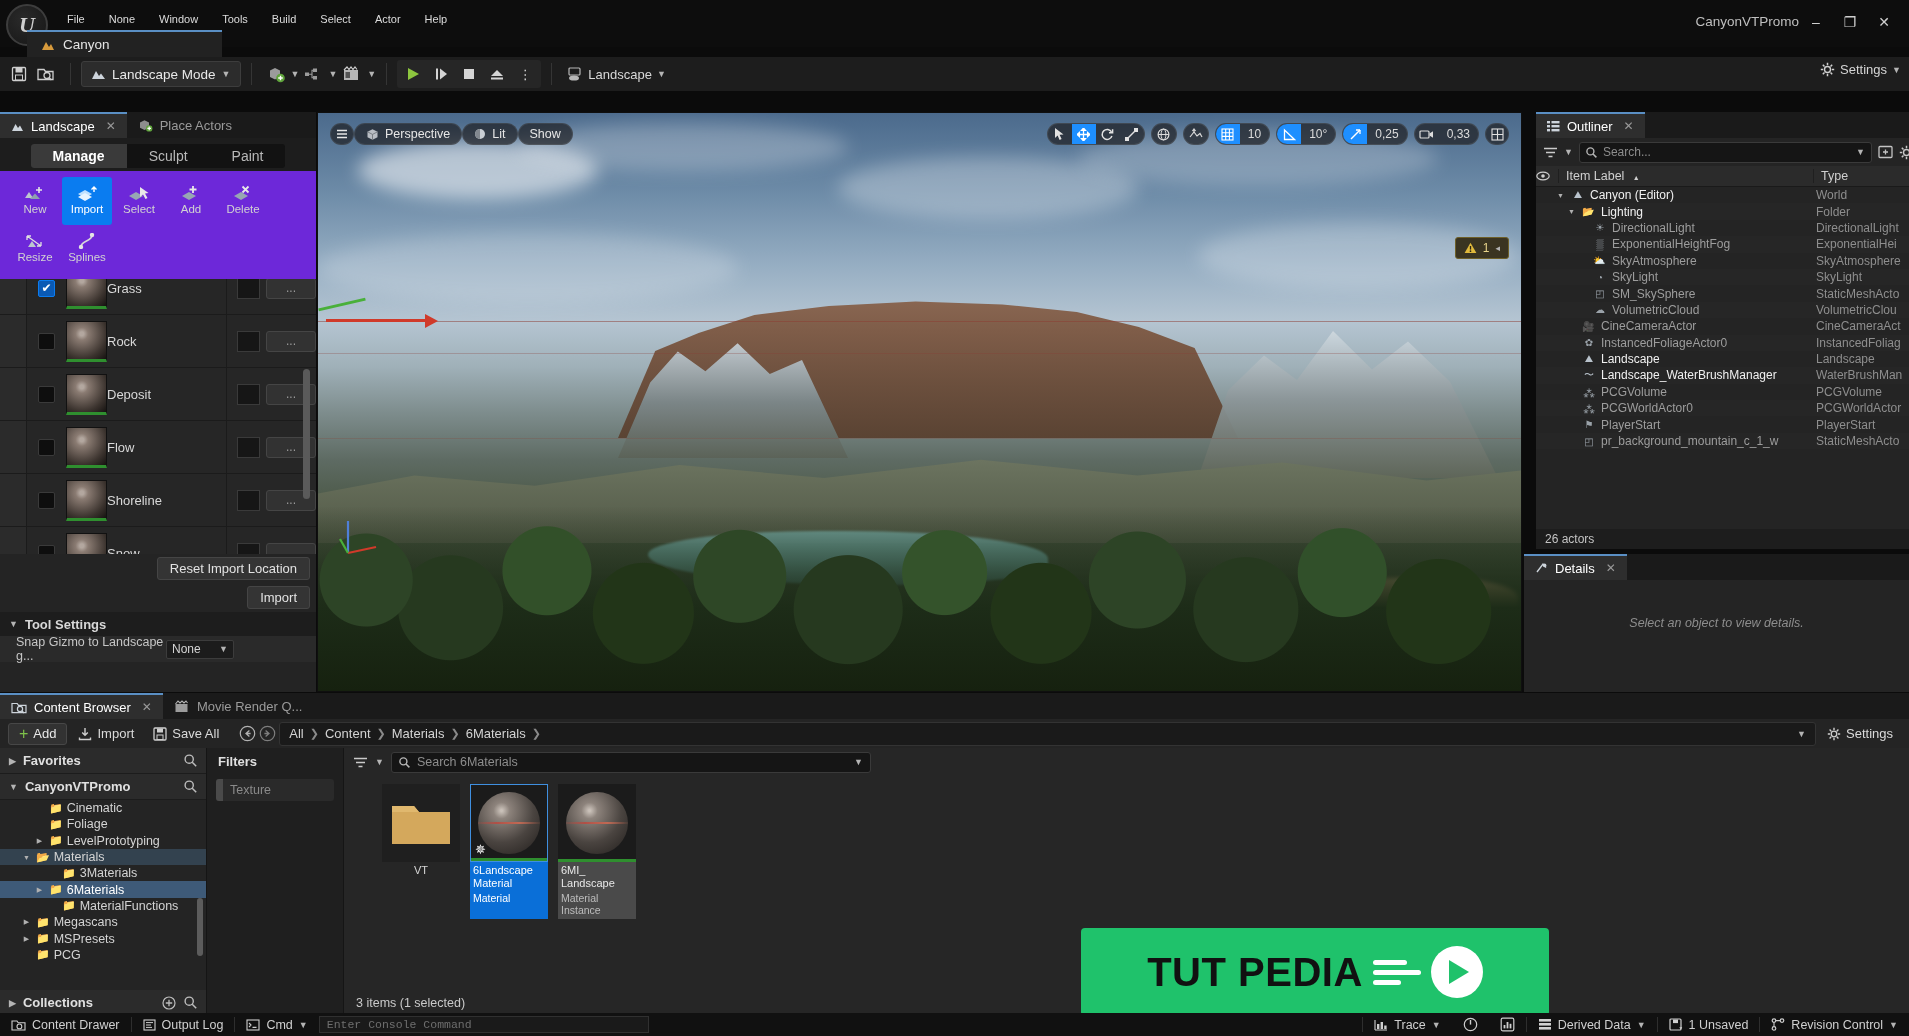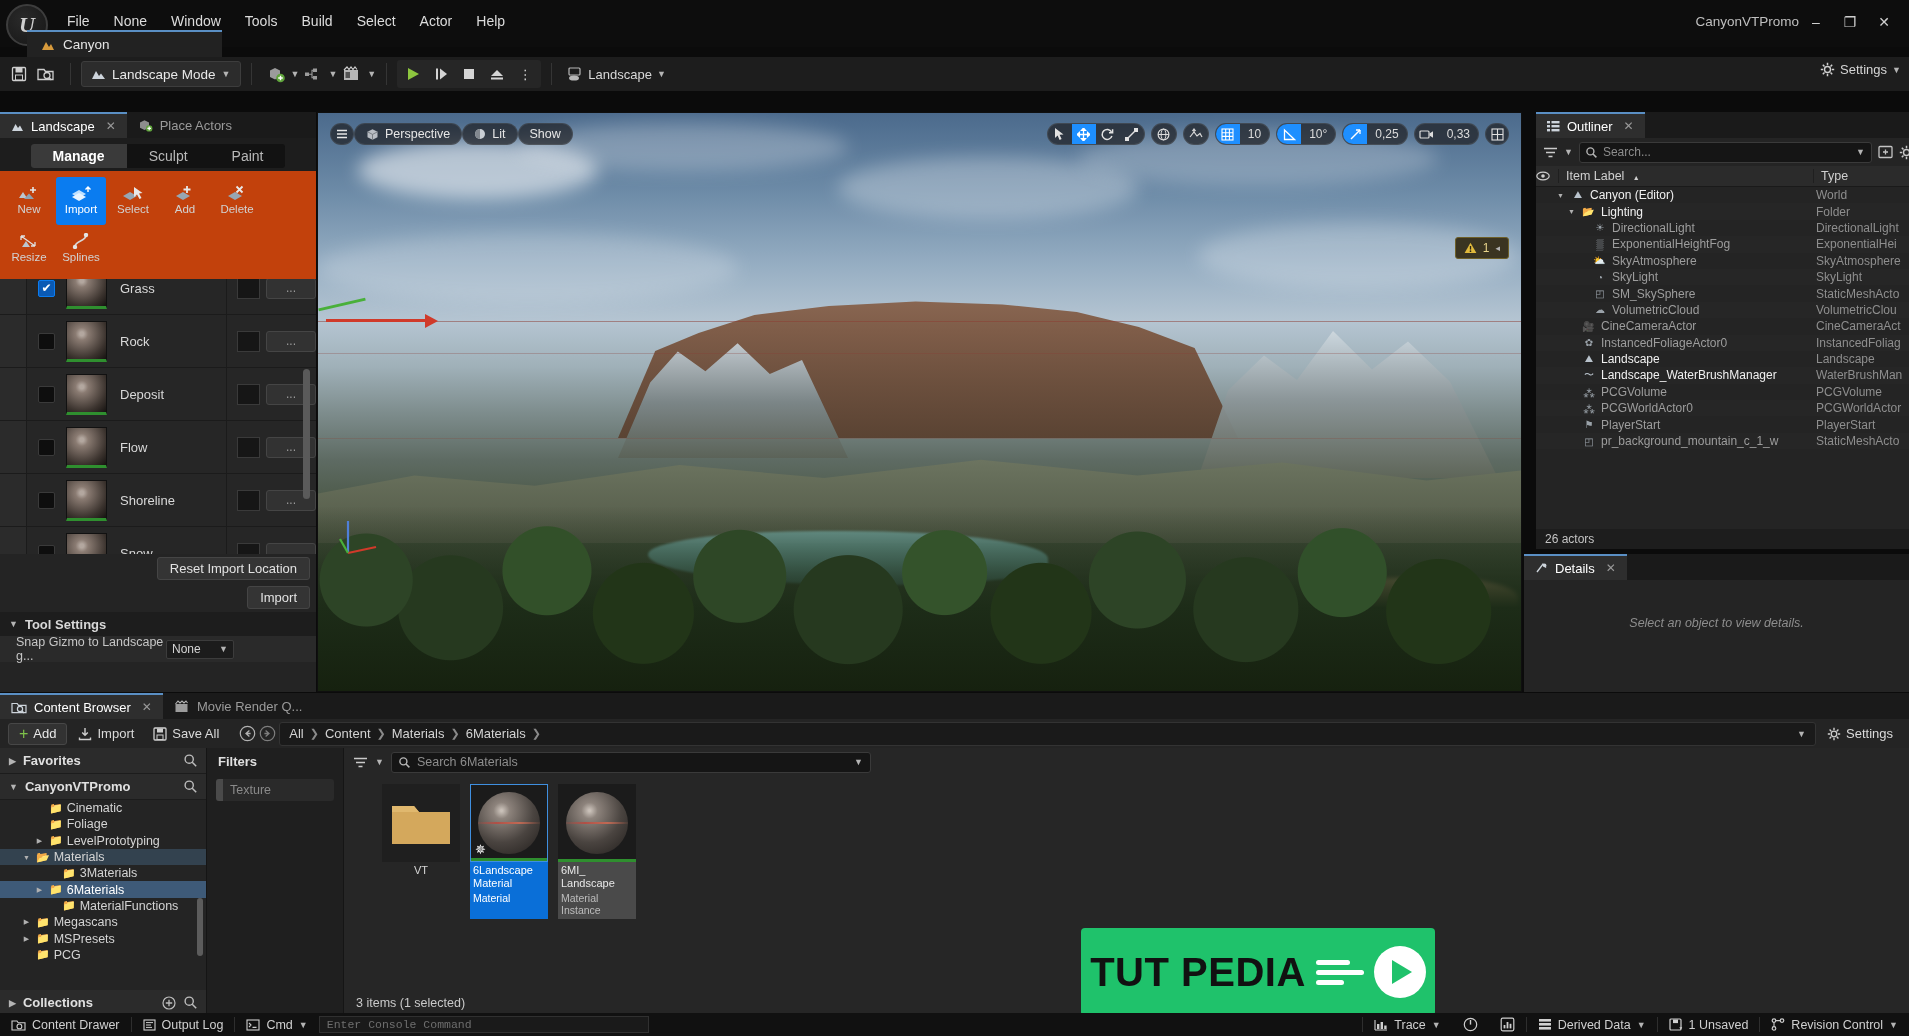--- a/index.html
+++ b/index.html
@@ -22,21 +22,21 @@
     position: absolute; left: 6px; top: 4px; width: 42px; height: 42px;
     border-radius: 50%;
     border: 2px solid #3d3d3d;
     background: radial-gradient(circle at 40% 35%, #2a2a2a, #161616);
     display: flex; align-items: center; justify-content: center;
     font-size: 22px; color: #cfcfcf; font-family: "Liberation Serif", serif;
     font-style: italic; font-weight: bold;
   }
   .menubar { position: absolute; left: 55px; top: 10px; display: flex; }
   .menubar .mi {
-    padding: 3px 12px; font-size: 14px; color: #dcdcdc; cursor: default;
+    padding: 3px 12px; font-size: 11px; color: #dcdcdc; cursor: default;
     border-radius: 2px;
   }
   .proj-title {
     position: absolute; right: 110px; top: 14px;
     font-size: 13.5px; color: #bfbfbf;
   }
   .wc { position: absolute; top: 8px; width: 34px; height: 28px;
         display: flex; align-items: center; justify-content: center;
         font-size: 14px; color: #cfcfcf; }
   .wc-min { right: 76px; }
@@ -88,21 +88,21 @@
   }
   .ptab.active { background: #2e2e2e; color: #fff; border-top: 2px solid #5a8fc4; }
   .ptab.inactive { color: #9a9a9a; }
   .ptab .x { font-size: 12px; color: #9a9a9a; margin-left: 4px; }
 
   .seg-wrap { display: flex; justify-content: center; padding: 6px 0 3px; background: #1d1d1d; }
   .seg { display: flex; background: #121212; border-radius: 3px; overflow: hidden; }
   .seg div { padding: 4px 22px; font-size: 14px; color: #b9b9b9; }
   .seg div.on { background: #3a3a3a; color: #fff; font-weight: bold; }
 
-  .toolgrid { background: #c2410c; padding: 6px 4px 6px 4px; }
+  .toolgrid { background: #6d28d9; padding: 6px 4px 6px 10px; }
   .trow { display: flex; gap: 2px; }
   .titem {
     width: 50px; height: 48px; display: flex; flex-direction: column;
     align-items: center; justify-content: flex-start; gap: 2px;
     padding-top: 4px; border-radius: 3px; font-size: 11.5px; color: #d2d2d2;
   }
   .titem.sel { background: #0a7cf0; color: #fff; }
   .titem .tico { height: 20px; display: flex; align-items: flex-end; font-size: 15px; }
 
   
@@ -117,21 +117,21 @@
     border: 1px solid #3a3a3a; border-radius: 2px;
     display: flex; align-items: center; justify-content: center;
     font-size: 12px; color: #5aa0e8;
   }
   .lcb.checked { background: #0a5ab5; border-color: #0a7cf0; color: #fff; }
   .lthumb {
     width: 41px; height: 41px; border: 1px solid #111;
     background: radial-gradient(circle at 38% 32%, #b3a79f 2px, #8a7b72 18%, #3b332e 70%, #151210 100%);
     border-bottom: 3px solid #2f8f2f; position: relative;
   }
-  .lname { margin-left: 13px; font-size: 13px; color: #d8d8d8; flex: 1; }
+  .lname { font-size: 13px; color: #d8d8d8; flex: 1; }
   .lsep { width: 1px; height: 100%; background: #1b1b1b; }
   .lswatch { width: 23px; height: 21px; background: #161616; border: 1px solid #3a3a3a; margin: 0 6px 0 10px; }
   .lellipsis {
     width: 50px; height: 21px; background: #323232; border: 1px solid #454545;
     border-radius: 3px; display: flex; align-items: center; justify-content: center;
     color: #9d9d9d; font-size: 12px;
   }
   .panel-scrollbar {
     position: absolute; right: 6px; width: 7px; background: #5a5a5a; border-radius: 4px;
   }
@@ -403,21 +403,21 @@
     background: linear-gradient(to right, transparent, #b8493f, #d06a52, transparent);
     opacity: .85;
   }
   .greenbar { position: absolute; left: 0; bottom: 0; width: 100%; height: 3px; background: #2f8f2f; }
   .bluebar { position: absolute; left: 0; bottom: 0; width: 100%; height: 3px; background: #2f8f2f; }
   .star-ico { position: absolute; left: 4px; bottom: 4px; font-size: 13px; color: #fff; }
   .items-count {
     position: absolute; left: 12px; bottom: 6px; font-size: 12.5px; color: #c9c9c9;
   }
   .watermark {
-    position: absolute; left: 737px; bottom: 0px; width: 354px; height: 88px;
+    position: absolute; left: 737px; bottom: 0px; width: 468px; height: 88px;
     background: #1fc26b; border-radius: 4px;
     display: flex; align-items: center; justify-content: center; gap: 10px;
   }
   .wm-text { font-size: 40px; font-weight: bold; color: #111; letter-spacing: .5px; }
   .wm-play {
     width: 52px; height: 52px; border-radius: 50%; background: #fff;
     display: flex; align-items: center; justify-content: center;
   }
   .wm-play:after { content:''; border-left: 20px solid #1fc26b;
     border-top: 12px solid transparent; border-bottom: 12px solid transparent;

